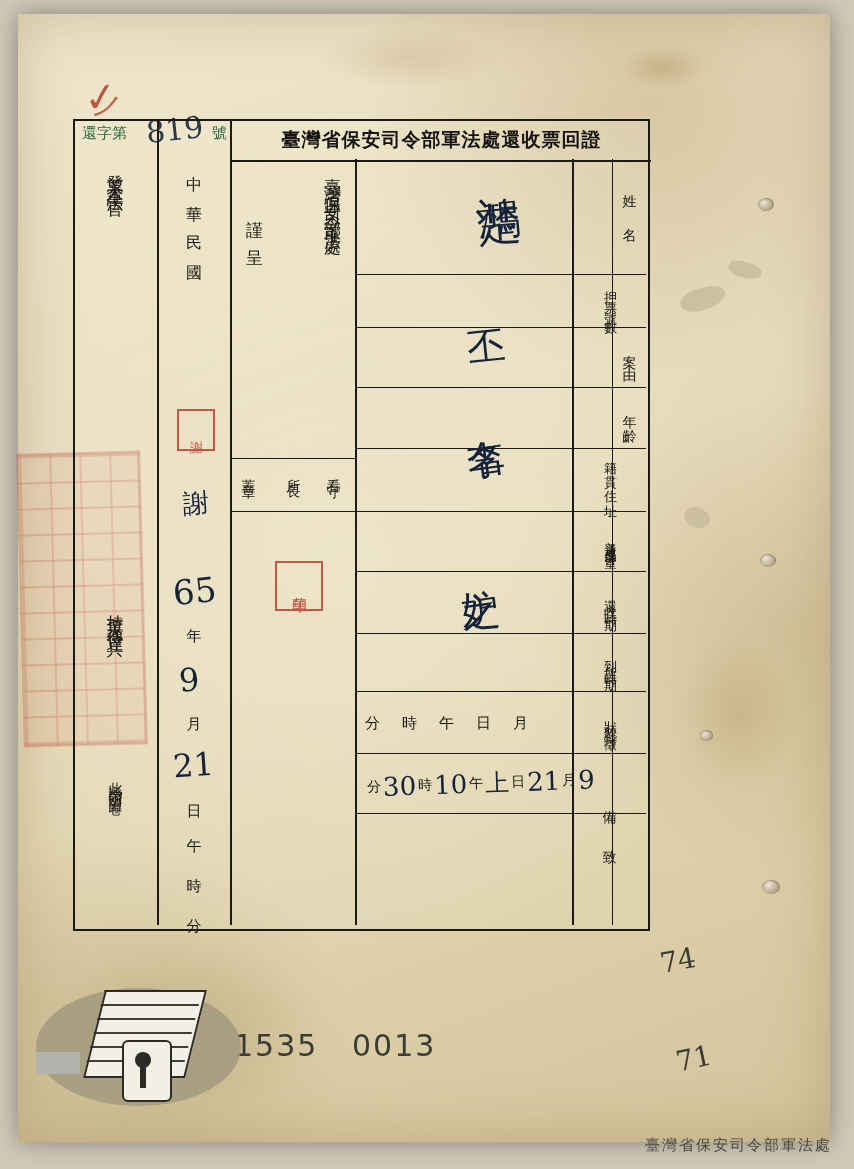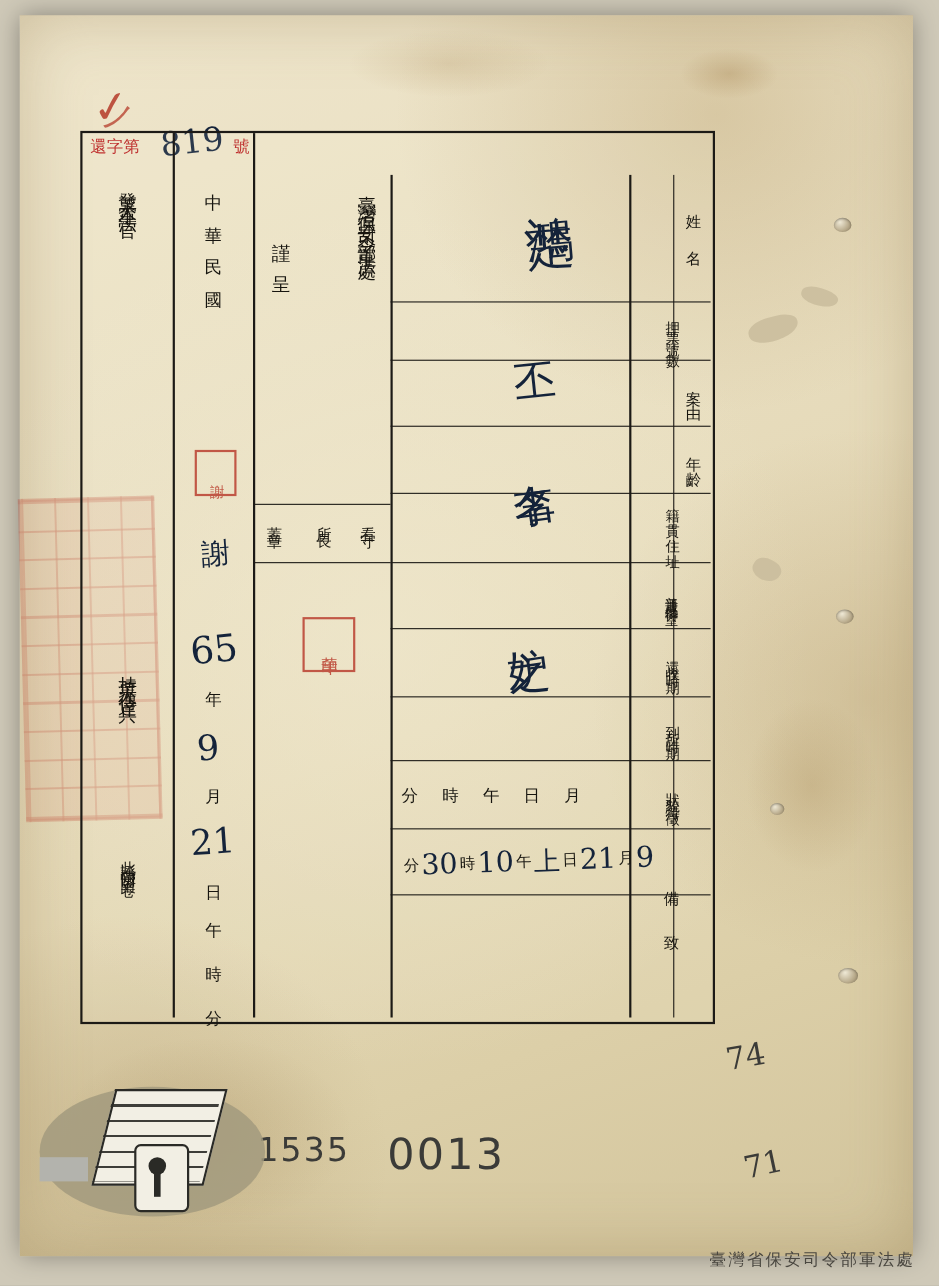--- a/index.html
+++ b/index.html
@@ -99,21 +99,21 @@
     display: flex;
     align-items: center;
     justify-content: center;
   }
   .labcell .vtext { font-size: 13px; letter-spacing: 3px; }
   .labcell.two .vtext { font-size: 12px; letter-spacing: 2px; }
   
   .hand {
     position: absolute;
     font-family: "DejaVu Serif", serif;
-    color: #b91c1c;
+    color: #14532d;
     pointer-events: none;
   }
   .hand-ink {
     color: #14233a;
   }
   .pencil { color: #3b3b38; }
   .red-ink { color: #b2301f; }
   
   .seal {
     position: absolute;
@@ -255,20 +255,23 @@
   </div>
   <div class="hand hand-ink" style="left:146px;top:112px;font-size:30px;transform:rotate(-6deg);font-family:'DejaVu Serif',serif;">
     <span>819</span>
   </div>
   <div class="hand" style="left:212px;top:124px;font-size:15px;font-family:'DejaVu Serif',serif;">
     <span>號</span>
   </div>
 
   <div class="form-outer">
 
+    <div class="header-box">
+      <span class="header-title">臺灣省保安司令部軍法處還收票回證</span>
+    </div>
 
     <div class="vrule" style="left:82px;top:0;height:804px;"></div>
 
     <div class="vrule" style="left:155px;top:0;height:804px;"></div>
 
     <div class="vrule" style="left:280px;top:38px;height:766px;"></div>
 
     <div class="vrule" style="left:497px;top:38px;height:766px;"></div>
 
     <div class="vrule" style="left:537px;top:38px;height:766px;border-left-width:1.4px;"></div>
@@ -416,21 +419,21 @@
       <span class="vtext" style="font-size:13px;letter-spacing:6px;">狀貌特徵</span>
     </div>
     <div class="labcell two" style="left:497px;top:632px;height:172px;width:76px;">
       <span class="vtext" style="font-size:14px;letter-spacing:40px;">備致</span>
     </div>
   </div>
 
   <div class="hand pencil" style="left:234px;top:1028px;font-size:30px;letter-spacing:2px;font-family:'DejaVu Sans',sans-serif;">
     <span>1535</span>
   </div>
-  <div class="hand pencil" style="left:352px;top:1028px;font-size:39px;letter-spacing:2px;font-family:'DejaVu Sans',sans-serif;">
+  <div class="hand pencil" style="left:352px;top:1028px;font-size:30px;letter-spacing:2px;font-family:'DejaVu Sans',sans-serif;">
     <span>0013</span>
   </div>
   <div class="hand pencil" style="left:660px;top:944px;font-size:28px;transform:rotate(-10deg);">
     <span>74</span>
   </div>
   <div class="hand pencil" style="left:676px;top:1042px;font-size:28px;transform:rotate(-12deg);">
     <span>71</span>
   </div>
 
   <div class="logo">

